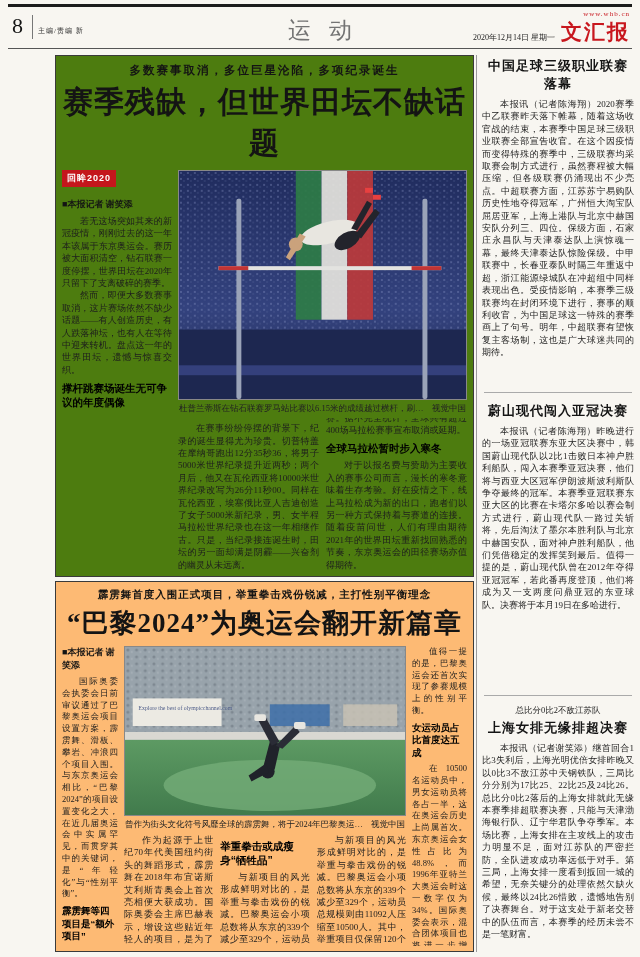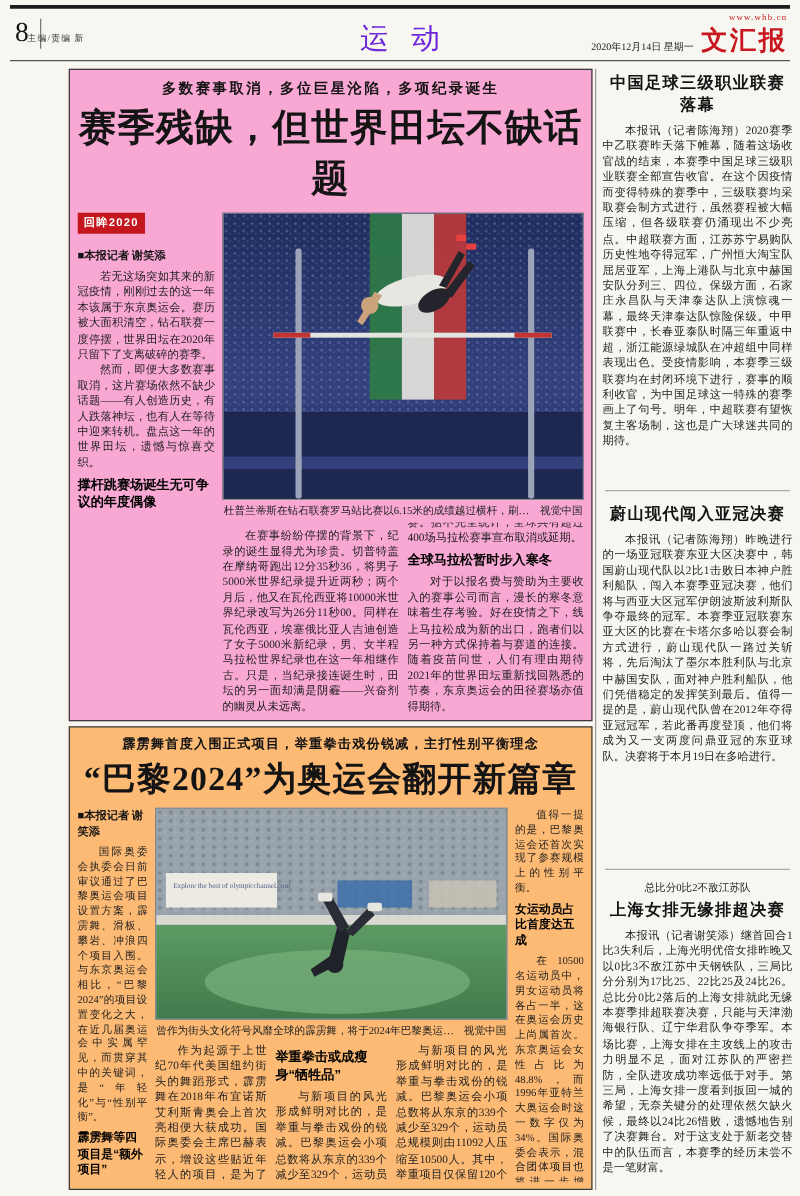--- a/index.html
+++ b/index.html
@@ -10,36 +10,36 @@
     font-family:"Liberation Serif","DejaVu Serif",serif;
     color:#141414;
     overflow:hidden;
   }
   .toprule { position:absolute; left:8px; right:8px; top:4px; height:3px; background:#1c1c1c; }
   .headrule { position:absolute; left:8px; right:8px; top:48px; height:1px; background:#555; }
 
   
   .pagenum { position:absolute; left:12px; top:13px; font-size:22px; font-weight:400; }
   .pagenum-div { position:absolute; left:32px; top:15px; width:1px; height:24px; background:#777; }
-  .editor { position:absolute; left:22px; top:26px; font-size:7px; color:#333; letter-spacing:1px; }
-  .section-title { position:absolute; left:0; right:0; top:15px; text-align:center; font-size:23px; letter-spacing:18px; text-indent:18px; color:#6d28d9; }
+  .editor { position:absolute; left:38px; top:26px; font-size:7px; color:#333; letter-spacing:1px; }
+  .section-title { position:absolute; left:0; right:0; top:15px; text-align:center; font-size:23px; letter-spacing:18px; text-indent:18px; color:#737373; }
   .mast { position:absolute; right:10px; top:10px; text-align:right; }
   .mast .site { font-size:7px; color:#c8171e; letter-spacing:1px; }
   .mast .row { display:flex; align-items:flex-end; gap:6px; justify-content:flex-end; }
   .mast .date { font-size:8px; color:#222; padding-bottom:3px; }
   .mast .logo { font-size:21px; font-weight:bold; color:#c8171e; letter-spacing:2px; }
 
   
   .bt { font-size:9px; line-height:12.4px; text-align:justify; color:#1d1d1d; }
   .bt p { text-indent:2em; }
   .subhead { font-family:"Liberation Sans","DejaVu Sans",sans-serif; font-weight:bold; font-size:10.5px; line-height:14px; margin:5px 0 4px 0; color:#000; }
   .clip { overflow:hidden; }
 
   
-  .article1 { position:absolute; left:55px; top:55px; width:419px; height:522px; border:1px solid #3a3a3a; background:#f9a8d4; padding:7px 6px 5px 6px; display:flex; flex-direction:column; }
+  .article1 { position:absolute; left:55px; top:55px; width:419px; height:522px; border:1px solid #3a3a3a; background:#4d7c0f; padding:7px 6px 5px 6px; display:flex; flex-direction:column; }
   .kicker1 { text-align:center; font-size:11.5px; font-weight:bold; letter-spacing:2px; font-family:"Liberation Sans",sans-serif; }
   .headline1 { text-align:center; font-size:30px; font-weight:bold; font-family:"Liberation Sans","DejaVu Sans",sans-serif; letter-spacing:1px; margin:4px 0 6px 0; }
   .a1-body { flex:1; display:flex; gap:6px; overflow:hidden; }
   .a1-col1 { width:110px; flex:none; overflow:hidden; }
   .badge-row { display:flex; align-items:center; gap:4px; margin-bottom:11px; }
   .badge { background:#c4161c; color:#fff; font-size:9px; font-weight:bold; padding:2px 5px; font-family:"Liberation Sans",sans-serif; letter-spacing:1px; }
   .byline { font-size:9px; font-weight:bold; margin-bottom:4px; }
   .a1-right { flex:1; display:flex; flex-direction:column; min-width:0; }
   .photo1 { height:230px; border:1px solid #888; background:#2a3666; }
   .photo1 svg { display:block; width:100%; height:100%; }

